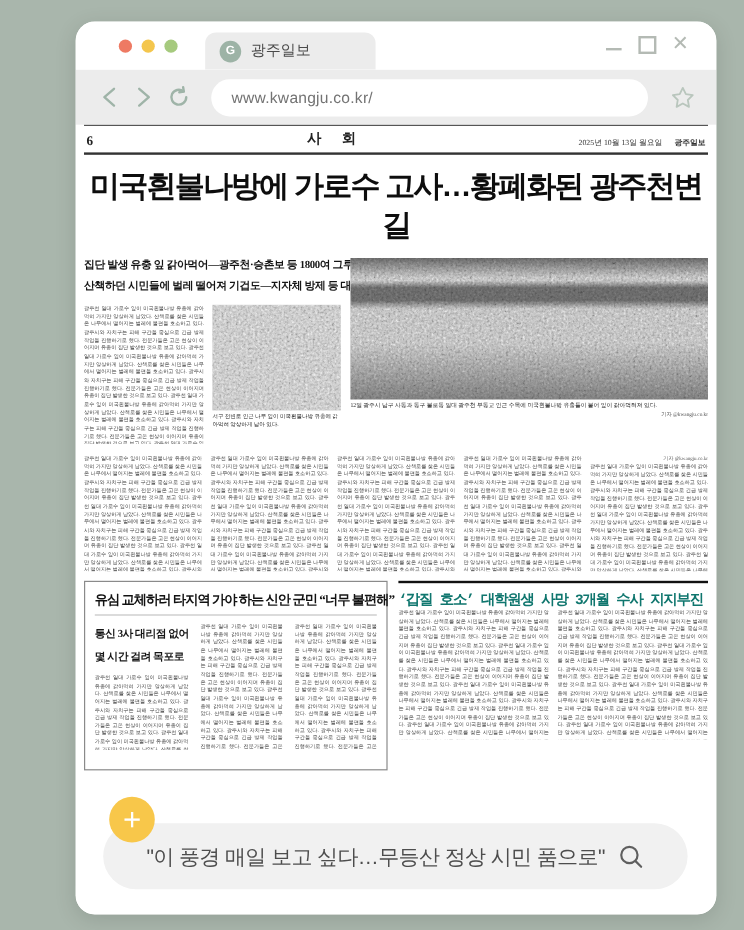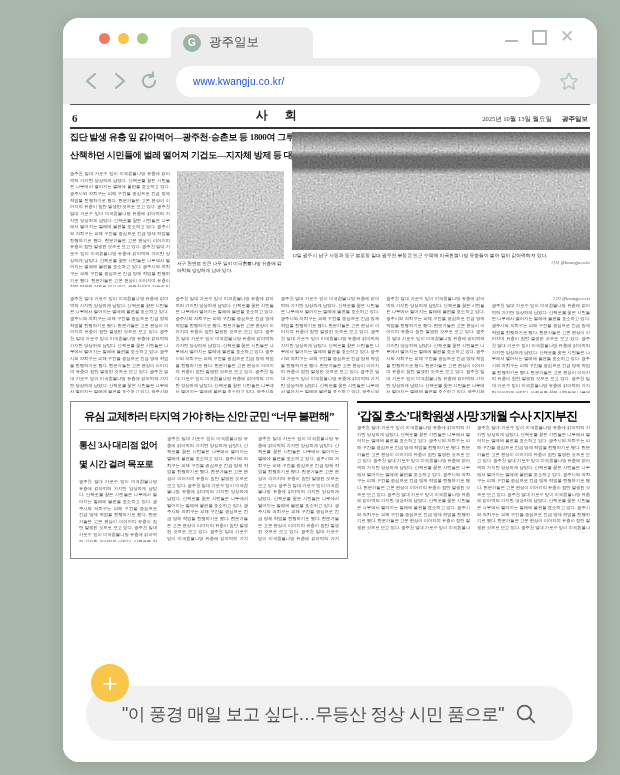--- a/index.html
+++ b/index.html
@@ -24,21 +24,21 @@
   .win-controls{position:absolute;right:22px;top:11px;display:flex;align-items:center;gap:12px;color:#b4bab4;}
   .wc{display:inline-flex;align-items:center;justify-content:center;width:16px;height:16px;}
   .wc-min{width:13px;height:0;border-bottom:2px solid #b4bab4;align-self:flex-end;margin-bottom:3px;}
   .wc-max{width:11px;height:11px;border:2px solid #b4bab4;}
   .wc-close{font-size:17px;line-height:16px;font-weight:400;}
 
   .navbar{height:46px;background:#ececec;display:flex;align-items:center;gap:9px;padding:0 18px;box-sizing:border-box;}
   .nav-ic{flex:0 0 auto;display:flex;align-items:center;justify-content:center;width:20px;height:20px;cursor:pointer;}
   .urlbar{flex:1;height:31px;background:#fff;border-radius:16px;display:flex;align-items:center;
           padding:0 17px;box-sizing:border-box;margin:0 8px;}
-  .url-text{font-size:10px;color:#1d4ed8;letter-spacing:.2px;}
+  .url-text{font-size:13px;color:#737373;letter-spacing:.2px;}
   .star{flex:0 0 auto;margin-left:2px;}
 
   
   .content{position:relative;height:658px;background:#fff;}
   h1.page-title{margin:10px 0 12px;text-align:center;font-size:61px;line-height:1.05;font-weight:800;
                 color:#111;letter-spacing:-3px;}
 
   .paper{width:520px;margin:0 auto;color:#222;}
   .np-header{display:flex;justify-content:space-between;align-items:flex-end;
              border-top:1px solid #555;border-bottom:2px solid #333;padding:2px 2px 3px;
@@ -73,34 +73,34 @@
           font-family:"Liberation Serif","DejaVu Serif",serif;}
   .bigcredit{font-size:4.4px;color:#555;text-align:right;margin-top:1px;
              font-family:"Liberation Serif","DejaVu Serif",serif;}
 
   .bodycols{display:flex;gap:7px;margin-top:9px;height:97px;}
   .bcol{flex:1;min-width:0;}
   .bcol-credit{font-size:4.2px;color:#555;text-align:right;margin-bottom:2px;
                font-family:"Liberation Serif","DejaVu Serif",serif;}
 
   .bottomrow{display:flex;gap:9px;margin-top:8px;align-items:stretch;height:158px;}
-  .boxart{width:278px;flex:0 0 auto;border:1px solid #8a8a8a;padding:7px 8px;box-sizing:border-box;}
+  .boxart{width:253px;flex:0 0 auto;border:1px solid #8a8a8a;padding:7px 8px;box-sizing:border-box;}
   .boxart-headline{text-align:center;font-family:"Liberation Serif","DejaVu Serif",serif;font-weight:bold;
                    font-size:11px;letter-spacing:-0.8px;color:#111;padding-bottom:5px;margin-bottom:6px;
                    border-bottom:1px solid #c4c4c4;white-space:nowrap;}
   .boxart-cols{display:flex;gap:10px;height:106px;}
   .boxart-c1{width:78px;flex:0 0 auto;display:flex;flex-direction:column;}
   .boxsub{font-family:"Liberation Serif","DejaVu Serif",serif;font-weight:bold;font-size:9px;
           line-height:2.1;color:#151515;letter-spacing:-0.4px;white-space:nowrap;margin-bottom:5px;}
   .boxart-c1 .tiny{flex:1;}
   .boxart-c2,.boxart-c3{flex:1;min-width:0;}
 
   .rightart{flex:1;min-width:0;border-top:2.5px solid #111;padding-top:5px;}
-  .rightart-headline{font-family:Liberation Serif, serif;font-weight:bold;font-size:12px;
-                     letter-spacing:-1px;color:#000000;white-space:nowrap;}
+  .rightart-headline{font-family:Liberation Mono, monospace;font-weight:bold;font-size:12px;
+                     letter-spacing:-1px;color:#0f766e;white-space:nowrap;}
   .rightart-sub{font-family:"Liberation Serif","DejaVu Serif",serif;font-weight:bold;font-size:8.5px;
                 color:#1a1a1a;margin:6px 0 5px;}
   .rightart-cols{display:flex;gap:7px;height:108px;}
   .rcol{flex:1;min-width:0;}
 
   
   .fab{position:absolute;left:28px;top:560px;width:38px;height:38px;border-radius:50%;
        background:#f8c74a;border:none;color:#fff;font-size:26px;line-height:36px;text-align:center;
        cursor:pointer;z-index:6;padding:0;font-weight:300;}
   .searchbar{position:absolute;left:23px;right:24px;top:582px;height:55px;background:#f1f1f1;
@@ -179,20 +179,21 @@
       <div class="paper">
         <div class="np-header">
           <span class="np-pageno">6</span>
           <span class="np-section">사 회</span>
           <span class="np-right">
             <span>2025년 10월 13일 월요일</span>
             <span class="np-masthead">광주일보</span>
           </span>
         </div>
 
+        <div class="np-headline">미국흰불나방에 가로수 고사…황폐화된 광주천변길</div>
 
         <div class="topsec">
           <div class="topsec-left">
             <div class="subhead">
               <div>집단 발생 유충 잎 갉아먹어—광주천·승촌보 등 1800여 그루 피해</div>
               <div>산책하던 시민들에 벌레 떨어져 기겁도—지자체 방제 등 대책 시급</div>
             </div>
             <div class="left-cols">
               <div class="lc1">
                 <div class="tiny">광주천 일대 가로수 잎이 미국흰불나방 유충에 갉아먹혀 가지만 앙상하게 남았다. 산책로를 찾은 시민들은 나무에서 떨어지는 벌레에 불편을 호소하고 있다. 광주시와 자치구는 피해 구간을 중심으로 긴급 방제 작업을 진행하기로 했다. 전문가들은 고온 현상이 이어지며 유충이 집단 발생한 것으로 보고 있다. 광주천 일대 가로수 잎이 미국흰불나방 유충에 갉아먹혀 가지만 앙상하게 남았다. 산책로를 찾은 시민들은 나무에서 떨어지는 벌레에 불편을 호소하고 있다. 광주시와 자치구는 피해 구간을 중심으로 긴급 방제 작업을 진행하기로 했다. 전문가들은 고온 현상이 이어지며 유충이 집단 발생한 것으로 보고 있다. 광주천 일대 가로수 잎이 미국흰불나방 유충에 갉아먹혀 가지만 앙상하게 남았다. 산책로를 찾은 시민들은 나무에서 떨어지는 벌레에 불편을 호소하고 있다. 광주시와 자치구는 피해 구간을 중심으로 긴급 방제 작업을 진행하기로 했다. 전문가들은 고온 현상이 이어지며 유충이 집단 발생한 것으로 보고 있다. 광주천 일대 가로수 잎이 미국흰불나방 유충에 갉아먹혀 가지만 앙상하게 남았다. 산책로를 찾은 시민들은 나무에서 떨어지는 벌레에 불편을 호소하고 있다. 광주시와 자치구는 피해 구간을 중심으로 긴급 방제 작업을 진행하기로 했다.</div>

